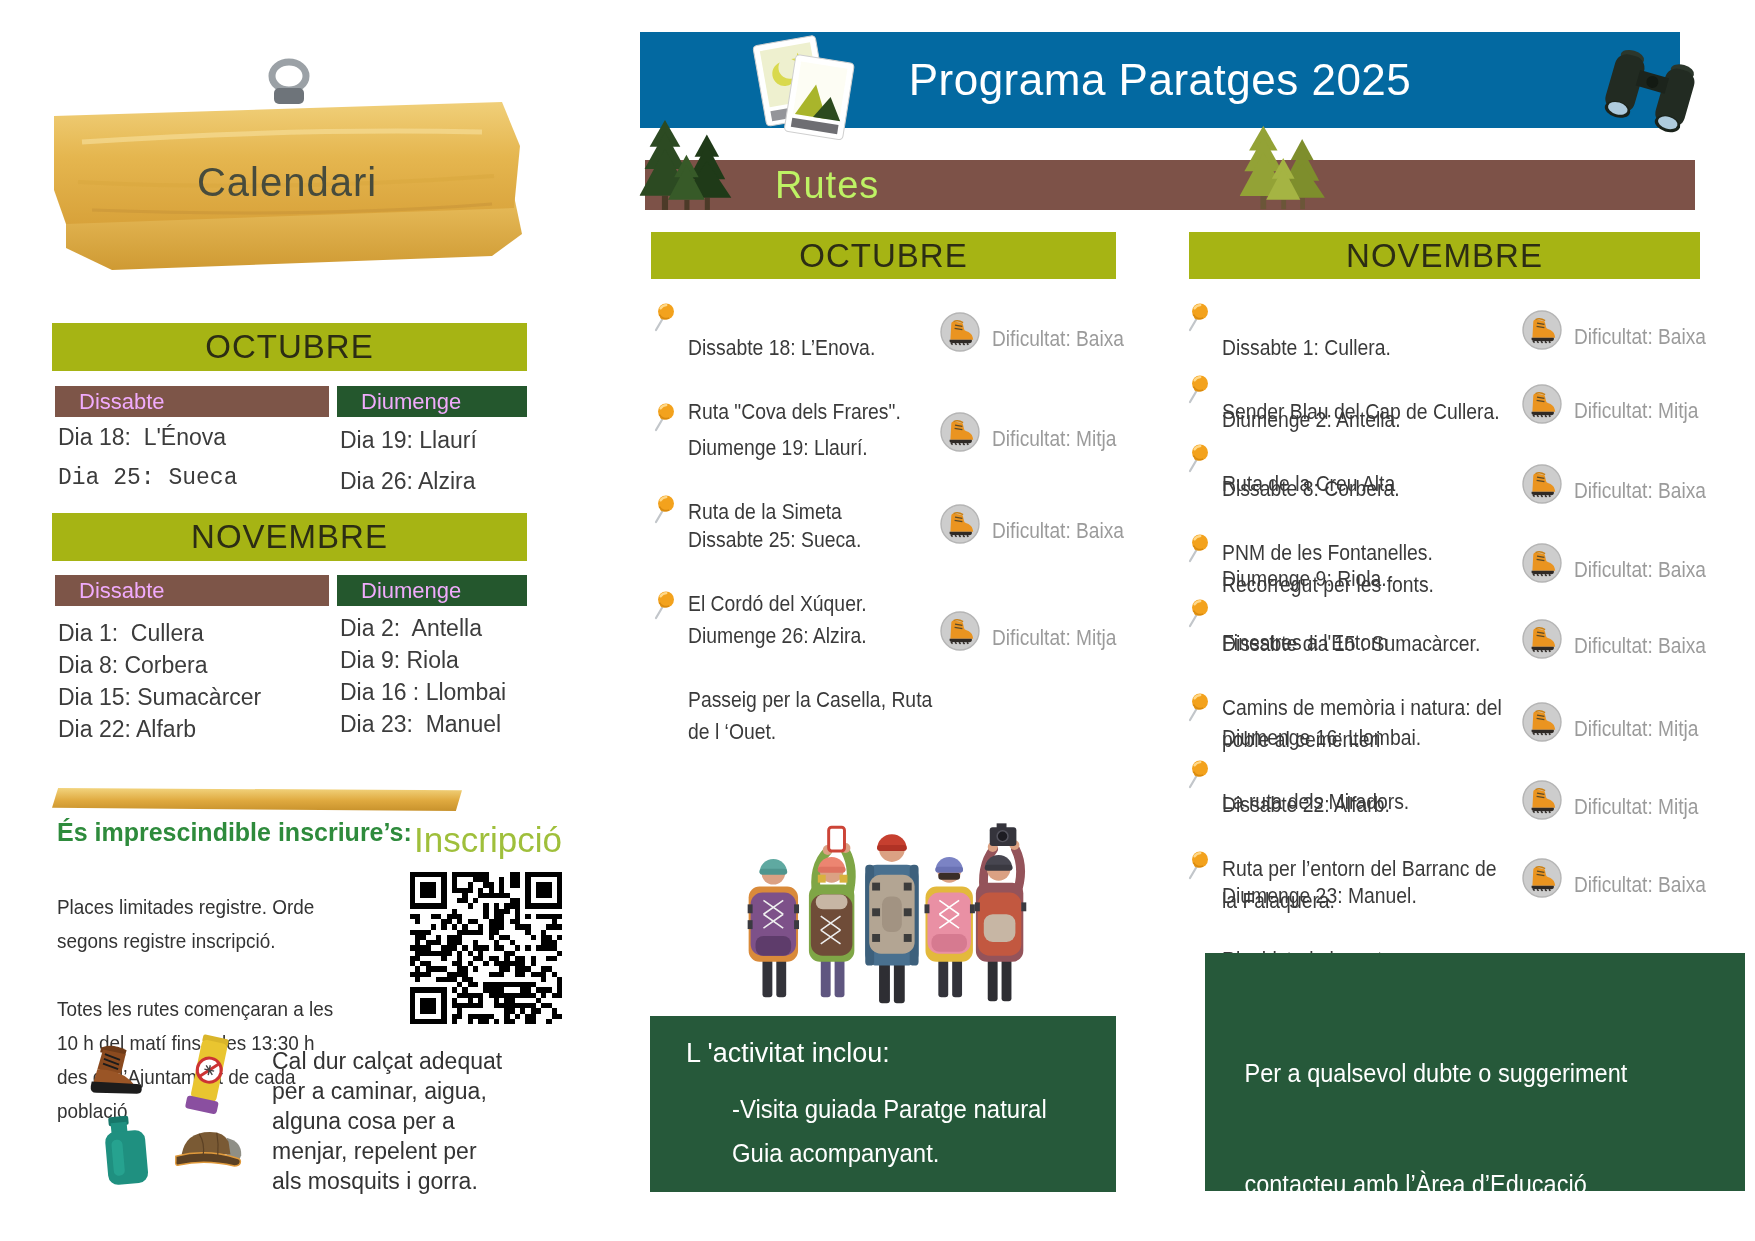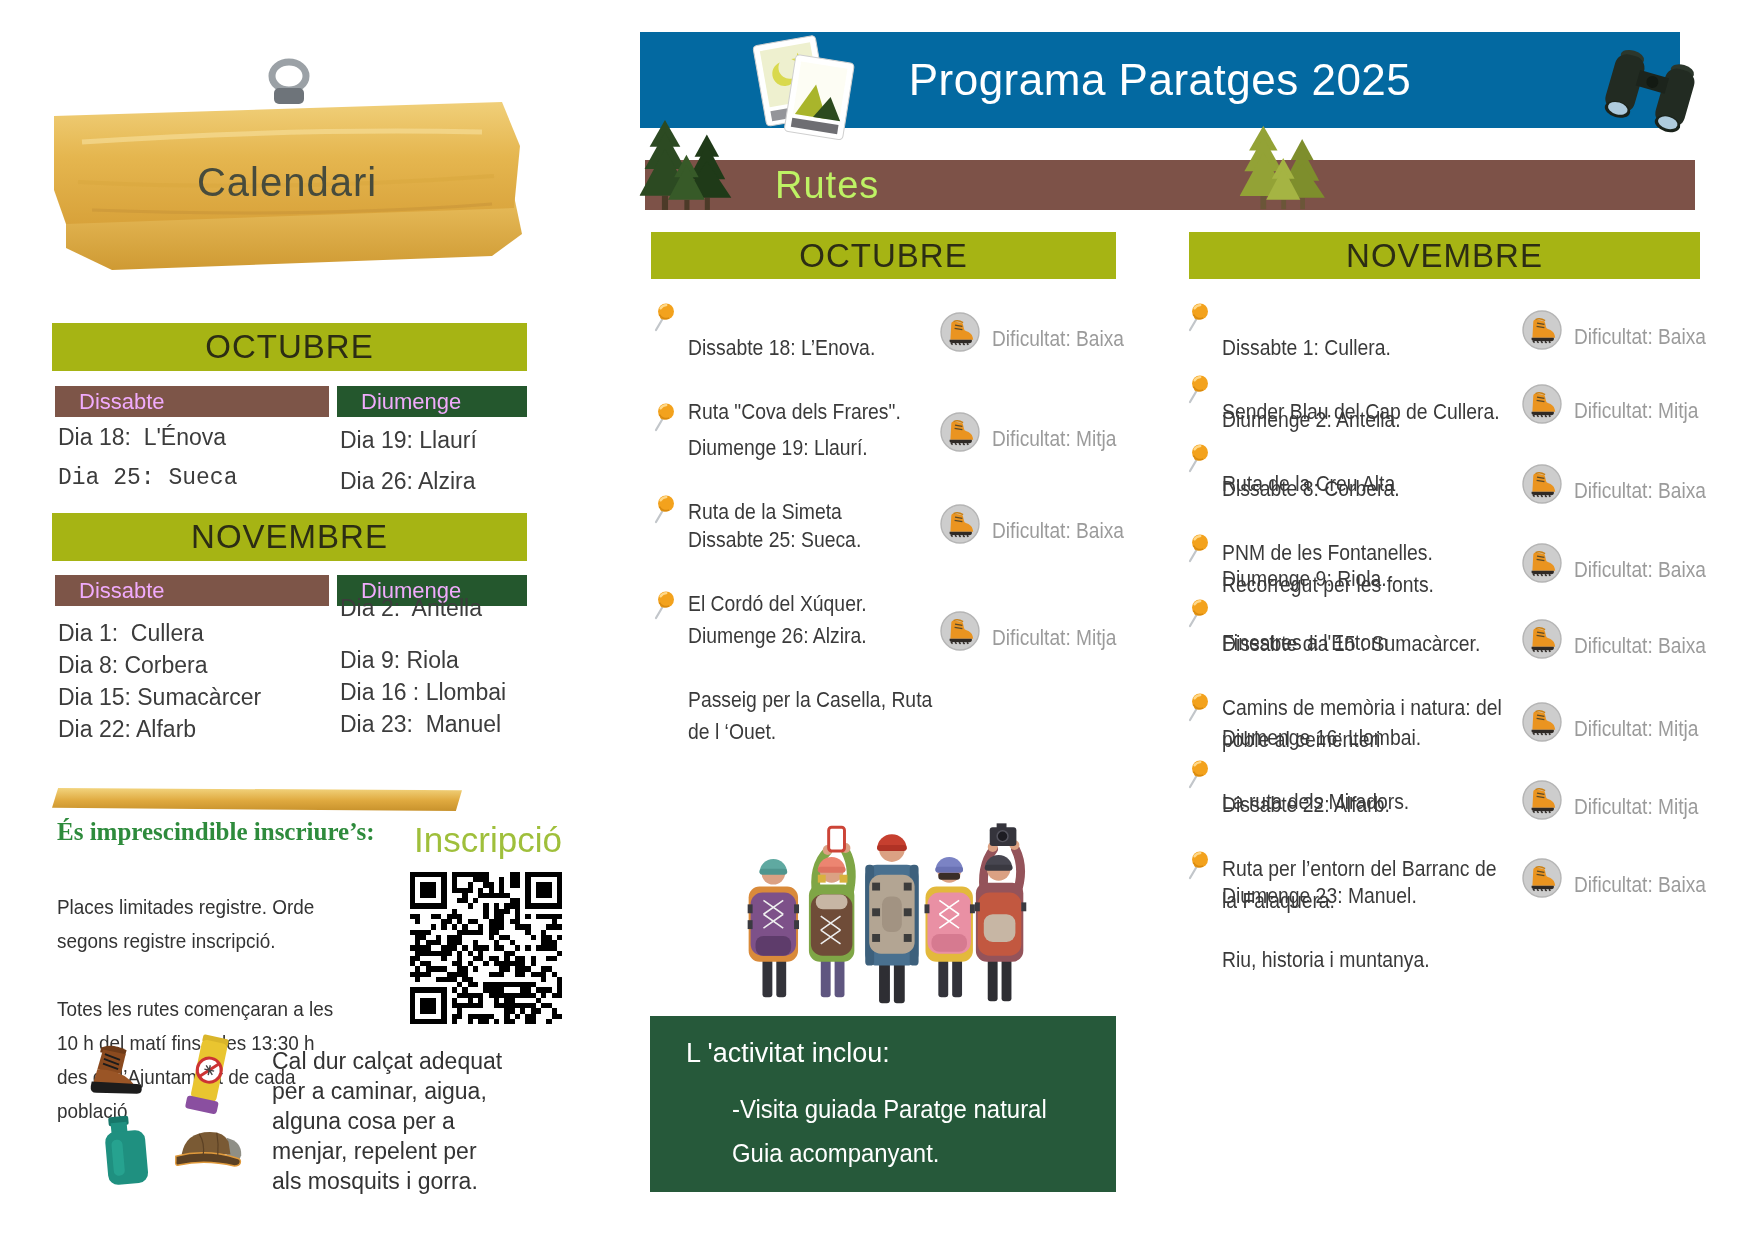--- a/index.html
+++ b/index.html
@@ -9,21 +9,21 @@
   
   .month-bar{background:#a6b414;color:#2c2d14;text-align:center;font-size:33px;letter-spacing:1px;
              height:48px;line-height:48px;}
   .colhead{color:#f0abfc;font-size:22px;height:31px;line-height:31px;padding-left:24px;box-sizing:border-box;}
   .brown{background:#7d5548;}
   .dgreen{background:#24572d;}
   .cal-cell{font-size:23px;color:#3c3c3c;white-space:pre-wrap;}
   .sign-label{font-size:40px;color:#474b3c;text-align:center;letter-spacing:1px;}
   .divider{background:linear-gradient(180deg,#f2d47e,#dfa93f 55%,#c8922c);
            clip-path:polygon(1.5% 0,100% 10%,98.5% 100%,0 86%);}
-  .insc-head{font-size:25px;font-weight:bold;color:#2e8b3c;white-space:pre-wrap;font-family:Liberation Serif, serif;}
+  .insc-head{font-size:25px;font-weight:bold;color:#2e8b3c;white-space:pre-wrap;}
   .insc-body{font-size:21px;line-height:34px;color:#333;white-space:pre-line;
              transform:scaleX(.9);transform-origin:0 0;width:345px;}
   .insc-body p{margin:0;}
   .qr-label{font-size:35px;color:#9fbf3b;text-align:center;}
   .gear-note{font-size:23px;line-height:30px;color:#333;white-space:pre-line;}
   
   .hdr-bar{background:#0369a1;}
   .hdr-title{color:#fff;font-size:44px;letter-spacing:.5px;text-align:center;line-height:96px;}
   .rutes-bar{background:#7d5248;}
   .rutes-label{color:#bef264;font-size:38px;line-height:50px;letter-spacing:1px;}
@@ -260,21 +260,21 @@
   <div class="abs cal-cell" style="left:340px;top:427px;">Dia 19: Llaurí</div>
   <div class="abs cal-cell" style="left:340px;top:468px;">Dia 26: Alzira</div>
 
   <div class="abs month-bar" style="left:52px;top:513px;width:475px;">NOVEMBRE</div>
   <div class="abs colhead brown" style="left:55px;top:575px;width:274px;">Dissabte</div>
   <div class="abs colhead dgreen" style="left:337px;top:575px;width:190px;">Diumenge</div>
   <div class="abs cal-cell" style="left:58px;top:620px;">Dia 1:  Cullera</div>
   <div class="abs cal-cell" style="left:58px;top:652px;">Dia 8: Corbera</div>
   <div class="abs cal-cell" style="left:58px;top:684px;">Dia 15: Sumacàrcer</div>
   <div class="abs cal-cell" style="left:58px;top:716px;">Dia 22: Alfarb</div>
-  <div class="abs cal-cell" style="left:340px;top:595px;">Dia 2:  Antella</div>
+  <div class="abs cal-cell" style="left:340px;top:615px;">Dia 2:  Antella</div>
   <div class="abs cal-cell" style="left:340px;top:647px;">Dia 9: Riola</div>
   <div class="abs cal-cell" style="left:340px;top:679px;">Dia 16 : Llombai</div>
   <div class="abs cal-cell" style="left:340px;top:711px;">Dia 23:  Manuel</div>
 
   <div class="abs divider" style="left:52px;top:788px;width:410px;height:23px;"></div>
 
   <div class="abs insc-head" style="left:57px;top:818px;">És imprescindible inscriure’s:</div>
   <div class="abs insc-body" style="left:57px;top:856px;">
     <p>Places limitades  registre. Orde
 segons registre  inscripció.</p>
@@ -846,14 +846,23 @@
   <svg class="abs" style="left:733px;top:770px;" width="302" height="247" viewBox="0 0 300 250">
       <use href="#sym-hikers"></use>
     </svg>
 
   <div class="abs greenbox" style="left:650px;top:1016px;width:466px;height:176px;">
     <div class="abs act-head" style="left:36px;top:22px;">L 'activitat inclou:</div>
     <div class="abs act-item" style="left:82px;top:78px;">-Visita guiada Paratge natural</div>
     <div class="abs act-item" style="left:82px;top:122px;">Guia acompanyant.</div>
   </div>
 
+  <div class="abs greenbox" style="left:1205px;top:953px;width:540px;height:238px;">
+    <div class="contact-text" style="padding:28px 0 0 42px;">
+      <div>Per a qualsevol dubte o suggeriment</div>
+      <div>contacteu amb l’Àrea d’Educació</div>
+      
+      
+      
+    </div>
+  </div>
 
 </div>
 
 </body></html>

